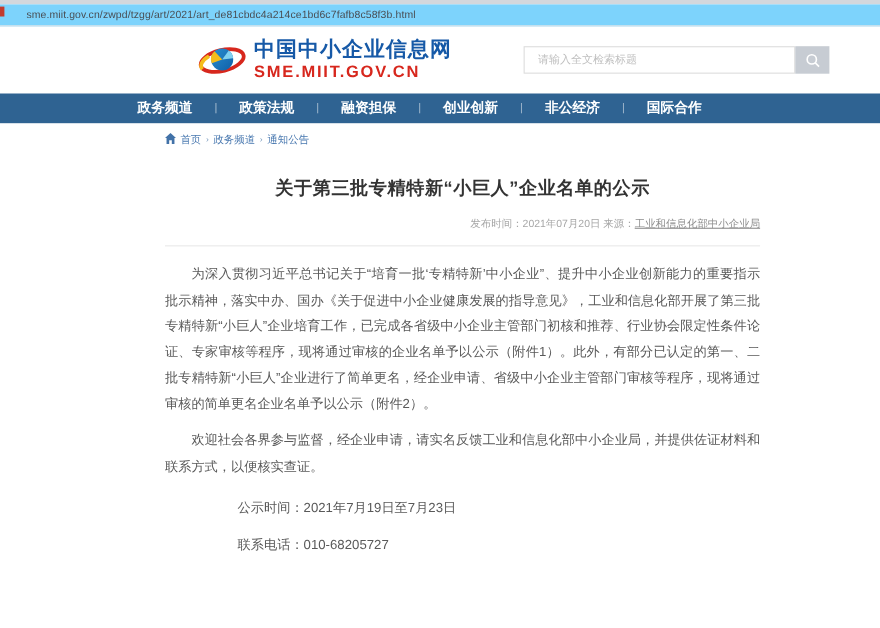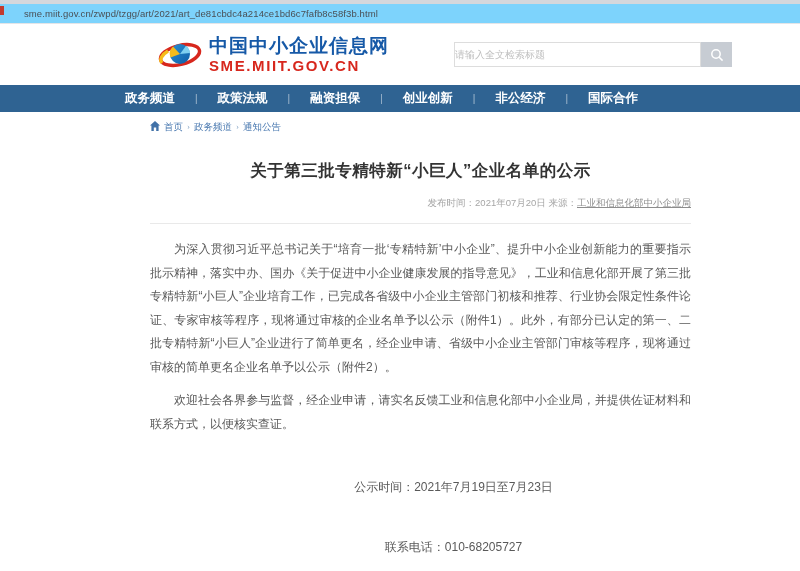--- a/index.html
+++ b/index.html
@@ -8,31 +8,31 @@
 
   
   .chrome { position:relative; }
   .tab-strip { height:4px; background:#d4d7dc; }
   .url-bar { height:20px; background:#7dd3fc; border-bottom:1px solid #e3e5e8;
     display:flex; align-items:center; }
   .url-text { font-size:9.5px; color:#4a4f55; margin-left:24px; letter-spacing:.1px; }
   .red-sliver { position:absolute; left:0; top:6px; width:4px; height:9px; background:#c23b2e; }
 
   
-  .site-header { background:#fff; height:61px; }
+  .site-header { background:#fff; height:61px;margin-left:22px; }
   .header-inner { margin-left:158px; width:574px; height:100%;
     display:flex; align-items:center; justify-content:space-between; }
   .logo { display:flex; align-items:center; cursor:pointer; }
   .logo svg { display:block; }
   .logo-text { margin-left:7px; }
   .site-name { font-size:19px; font-weight:bold; color:#1659a7; letter-spacing:1px; line-height:20px; }
   .site-domain { font-size:15px; font-weight:bold; color:#d7271d; letter-spacing:1.6px; margin-top:1px; }
   .search { display:flex; align-items:center; }
   .search input { width:247px; height:25px; border:1px solid #ddd; background:#fff;
-    font-size:10px; padding:0 0; color:#333; outline:none; }
+    font-size:10px; padding:0 12px; color:#333; outline:none; }
   .search input::placeholder { color:#bfbfbf; }
   .search-btn { width:31px; height:25px; border:none; background:#c7ccd3;
     display:flex; align-items:center; justify-content:center; cursor:pointer; }
 
   
   .nav { background:#2f6392; height:27px; }
   .nav-inner { margin-left:125px; height:27px; display:flex; align-items:center; }
   .nav-item { color:#fff; font-size:12.5px; font-weight:bold; text-decoration:none; cursor:pointer; }
   .nav-sep { color:rgba(255,255,255,.55); font-size:10px; margin:0 20px; }
 
@@ -47,21 +47,21 @@
   .article { width:541px; margin-left:150px; }
   .title { margin-top:26px; text-align:center; font-size:16.5px; font-weight:bold;
     color:#333; letter-spacing:.5px; }
   .meta { margin-top:15px; text-align:right; font-size:9.5px; color:#a6a6a6; }
   .meta .src { color:#8d8d8d; text-decoration:underline; cursor:pointer; }
   .divider { border:none; border-top:1px solid #e9e9e9; margin-top:13px; }
   .body-p { font-size:12px; line-height:23.5px; color:#595959; text-align:justify;
     text-indent:2em; }
   .p1 { margin-top:14px; }
   .p2 { margin-top:10px; }
-  .info-line { font-size:12px; color:#595959; padding-left:66px; margin-top:43px;text-align:center; }
+  .info-line { font-size:12px; color:#595959; padding-left:66px; margin-top:17px; }
   .info-line a { color:#595959; text-decoration:underline;
     text-decoration-color:#b5b5b5; cursor:pointer; }
 </style>
 </head>
 <body>
 
 <div class="chrome">
   <div class="tab-strip"></div>
   <div class="url-bar">
     <span class="url-text">sme.miit.gov.cn/zwpd/tzgg/art/2021/art_de81cbdc4a214ce1bd6c7fafb8c58f3b.html</span>

